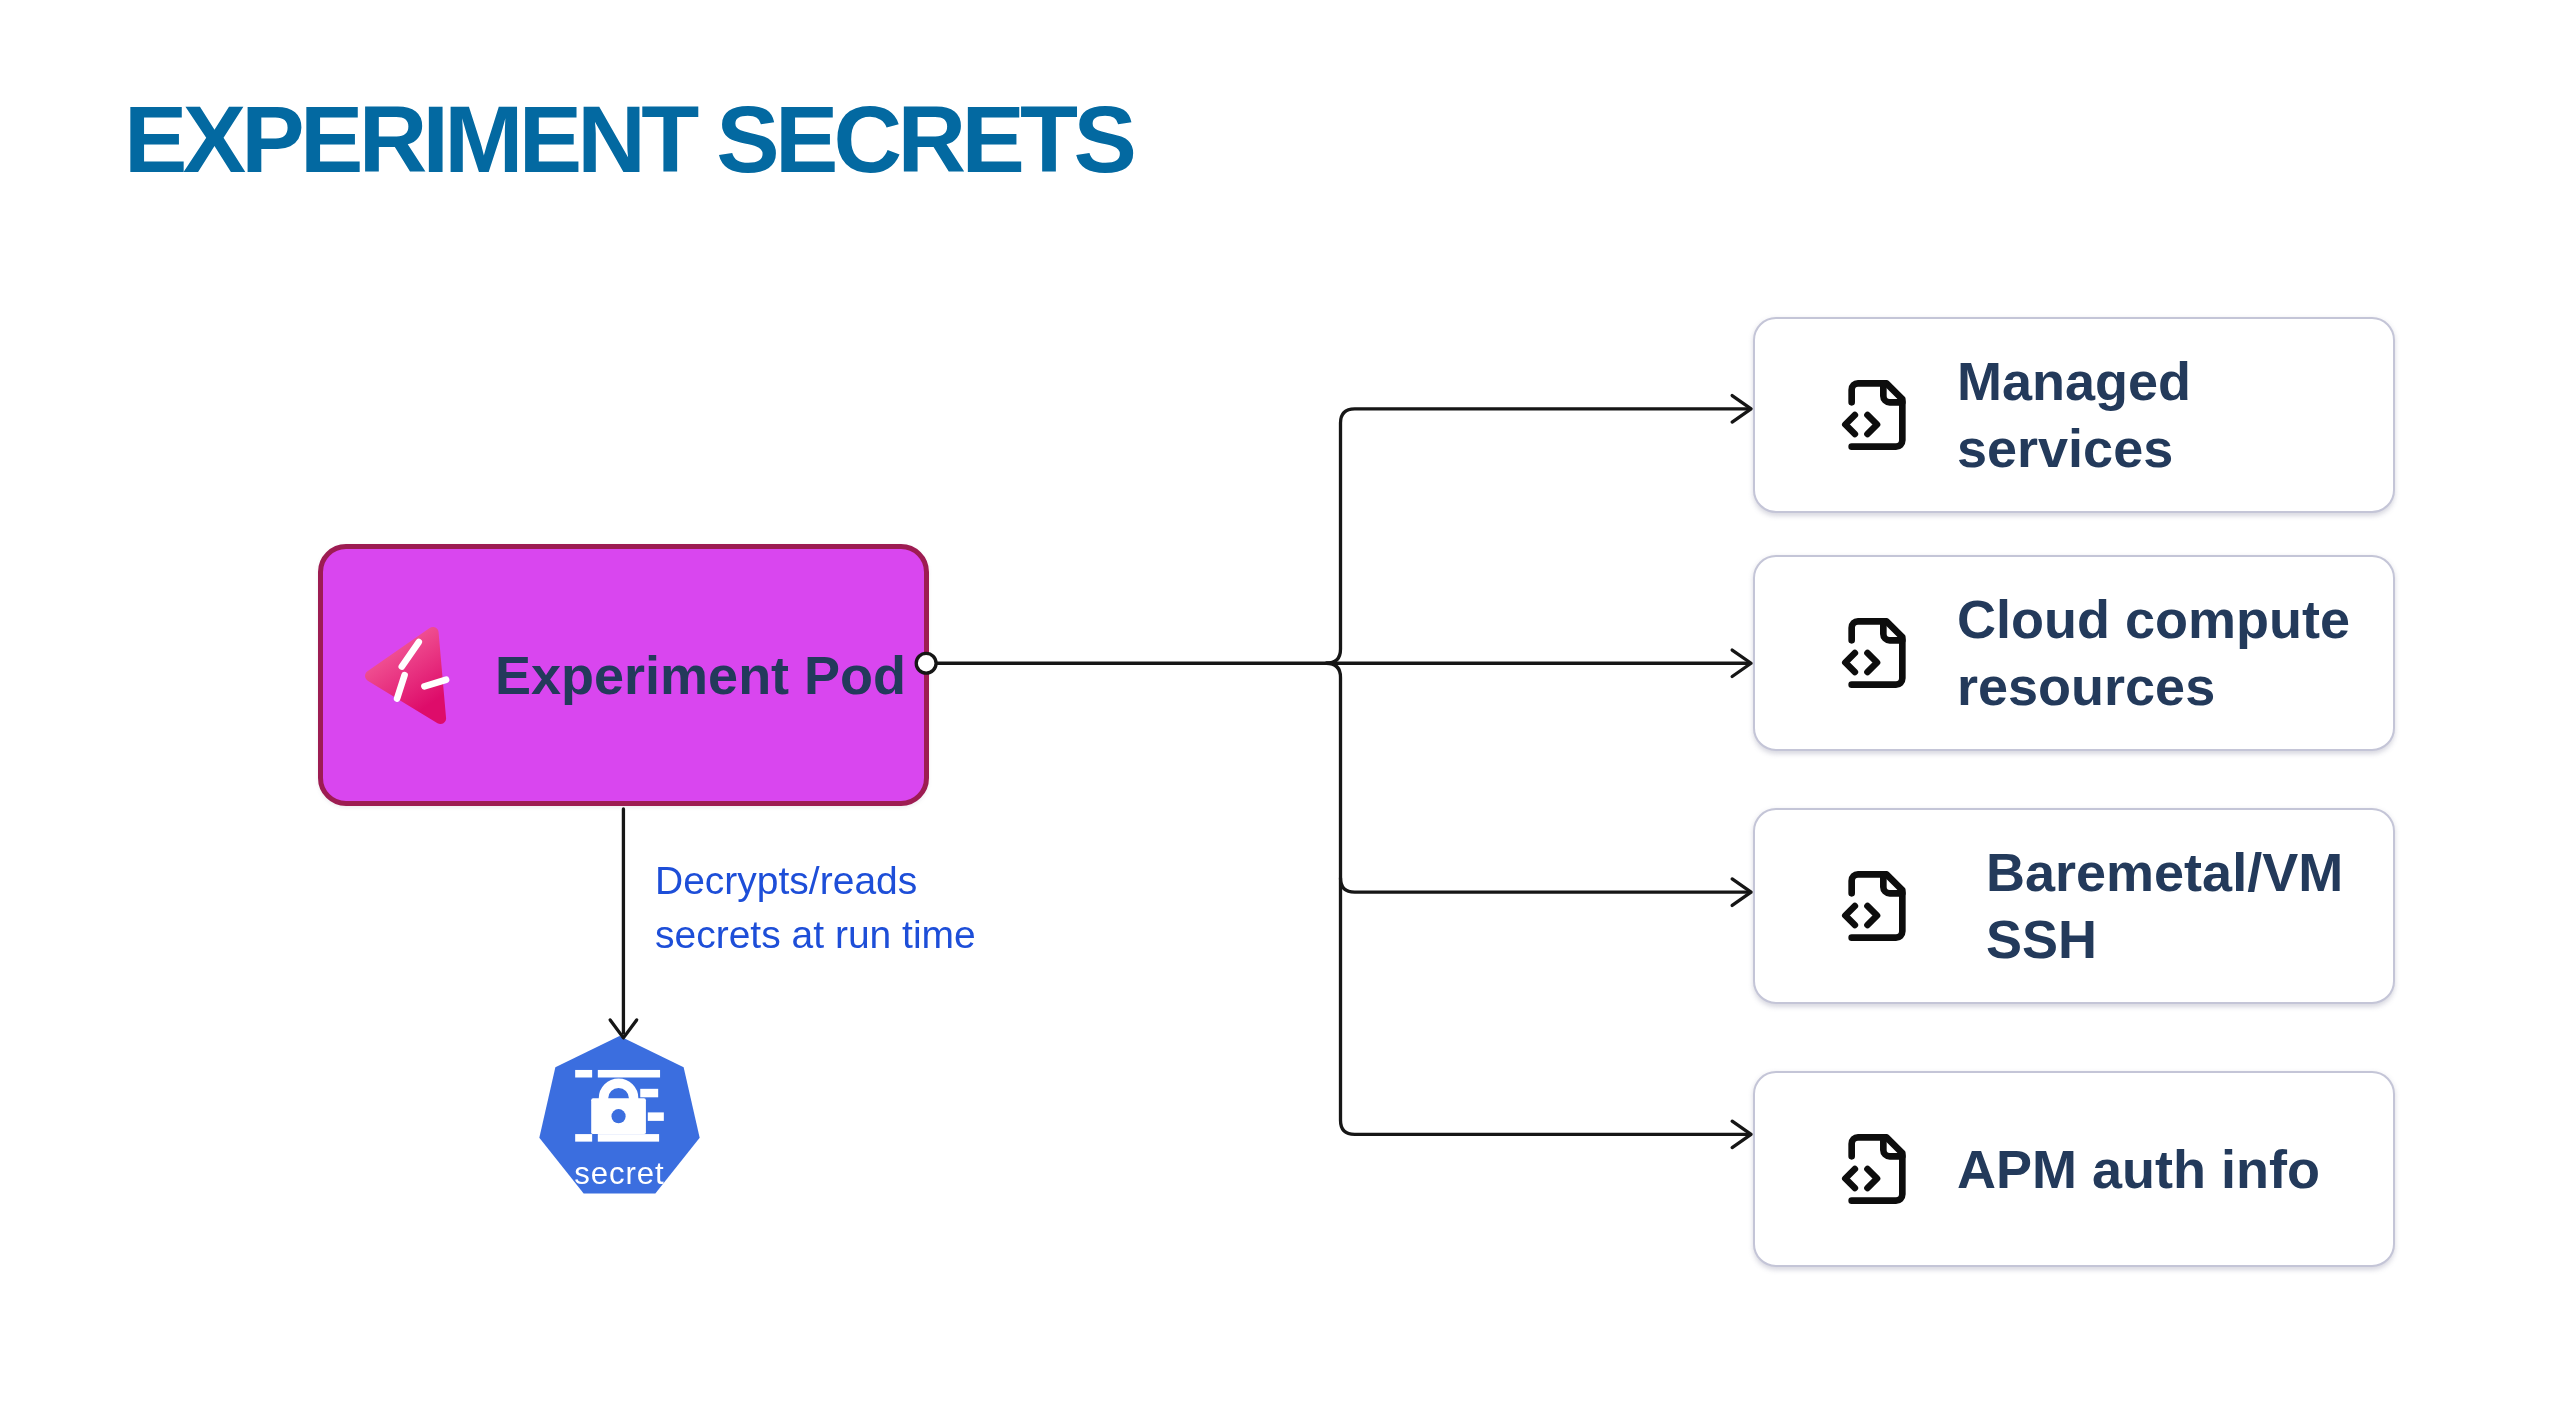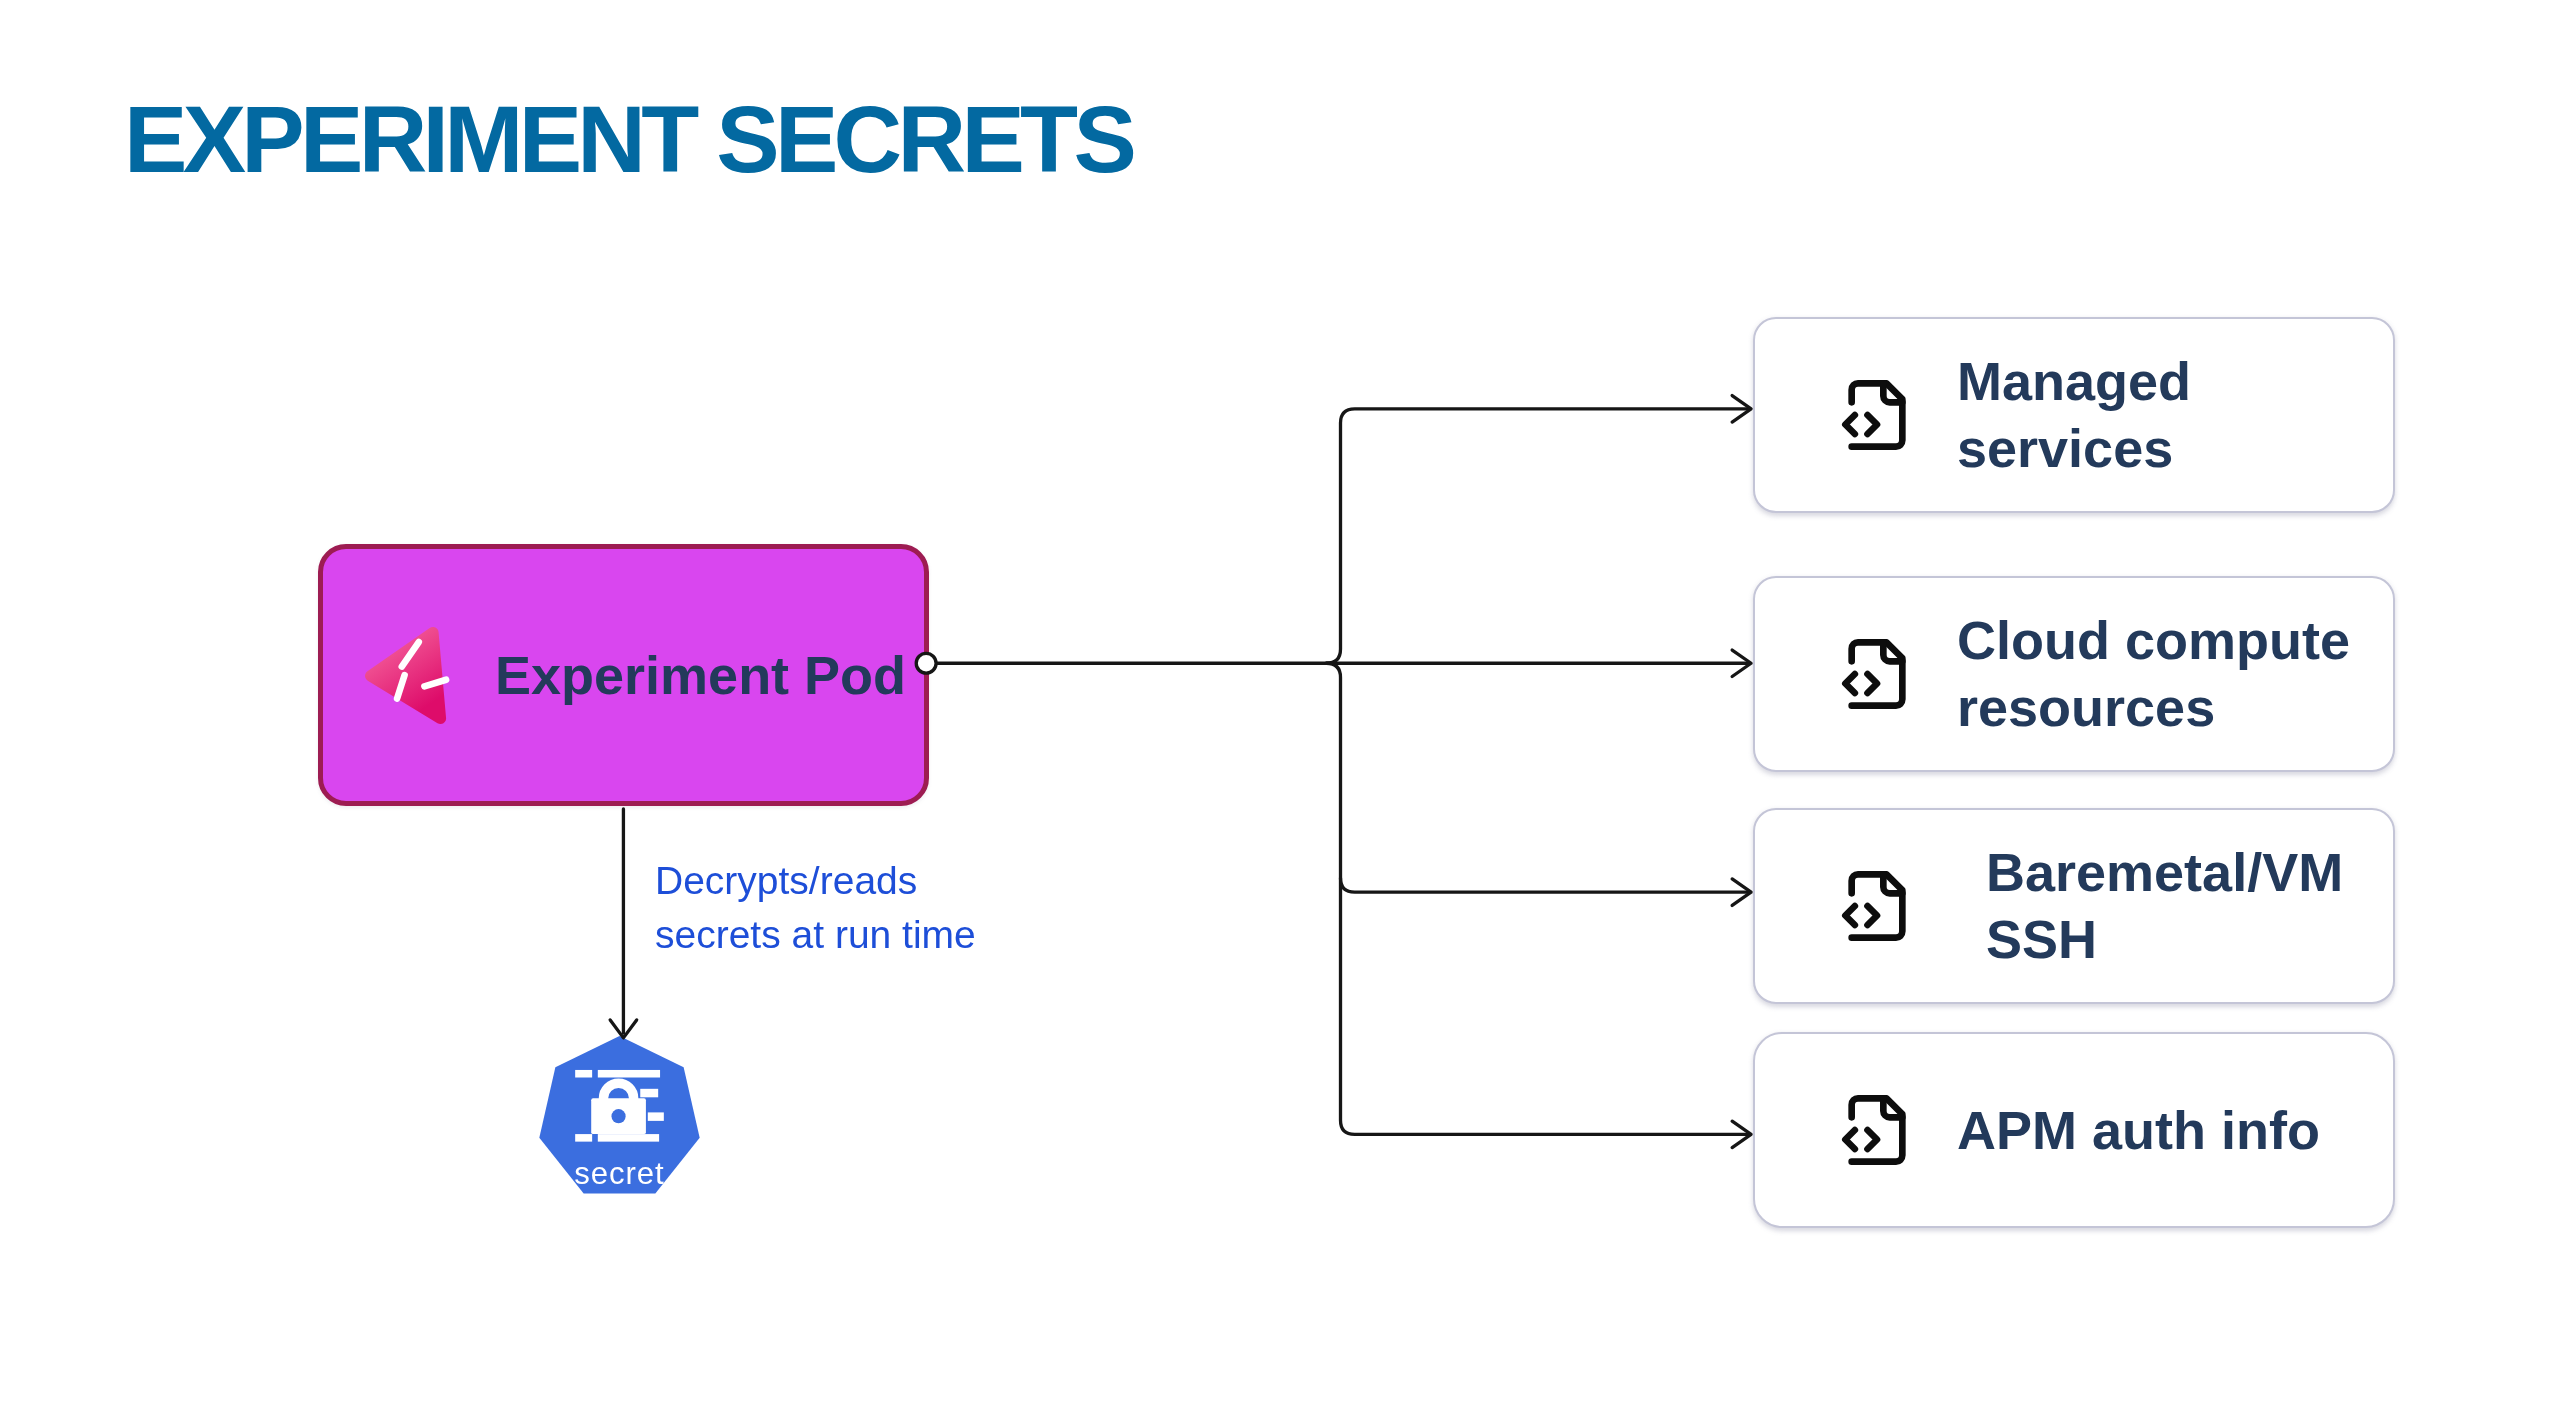--- a/index.html
+++ b/index.html
@@ -27,21 +27,21 @@
     font-size:54px;font-weight:700;color:#233a5b;white-space:nowrap;
   }
   
   .target{
     position:absolute;left:1753px;width:642px;height:196px;
     box-sizing:border-box;border:2.8px solid #c4c5d7;border-radius:23px;
     background:#fff;display:flex;align-items:center;
     padding-left:84px;gap:42px;
     box-shadow:0 2.8px 5.7px rgba(110,110,145,.28);
   }
-  .t1{top:317px;} .t2{top:555px;margin-top:21px;} .t3{top:808px;justify-content:space-between;} .t4{top:1032px;border-radius:29px;}
+  .t1{top:317px;} .t2{top:555px;} .t3{top:808px;justify-content:space-between;} .t4{top:1071px;}
   .target-label{
     font-size:54px;font-weight:700;color:#233a5b;
     line-height:67px;max-width:407px;
   }
   
   .edge-label{
     position:absolute;left:655px;top:854px;
     font-size:39px;line-height:54px;font-weight:500;
     color:#1d4ed8;white-space:pre-line;
   }

